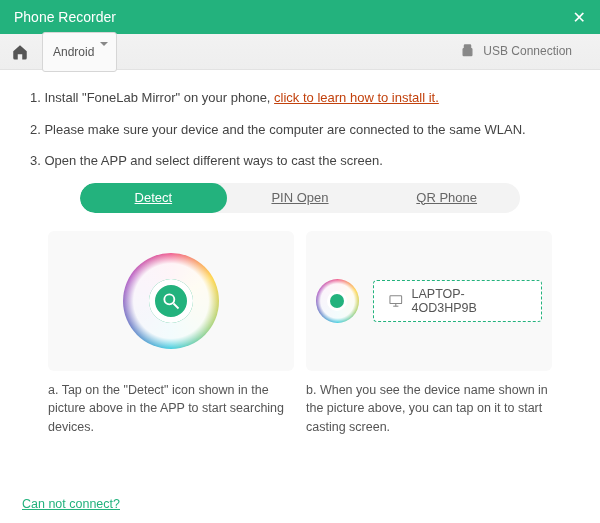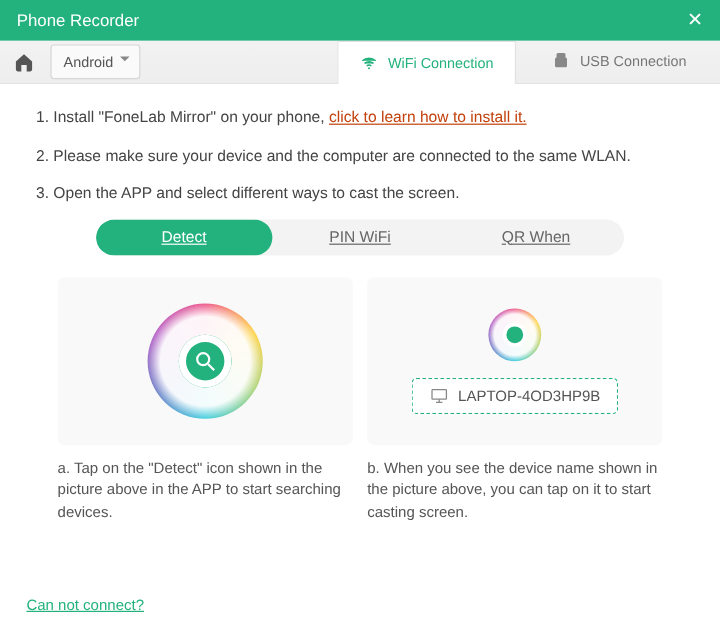--- a/index.html
+++ b/index.html
@@ -28,21 +28,21 @@
     background: linear-gradient(#f2f2f2, #eeeeee);
     border-bottom: 1px solid #e2e2e2;
     display: flex;
     align-items: center;
     padding: 0 10px;
     gap: 12px;
   }
   .home-icon { width: 20px; height: 20px; display: flex; align-items: center; justify-content: center; }
   .home-icon svg { width: 18px; height: 18px; fill: #555; }
   .device-select {
-    height: 29px;
+    height: 40px;
     border: 1px solid #d6d6d6;
     background: #fafafa;
     border-radius: 3px;
     padding: 0 22px 0 10px;
     font-size: 12px;
     color: #555;
     display: flex;
     align-items: center;
     position: relative;
     cursor: pointer;
@@ -117,21 +117,21 @@
     margin: 0 18px;
   }
   .card {
     flex: 1;
     background: #f9f9f9;
     border-radius: 6px;
     height: 140px;
     display: flex;
     align-items: center;
     justify-content: center;
-    flex-direction: column;
+    flex-direction: row;
     gap: 14px;
     padding: 10px;
   }
   .color-ring {
     border-radius: 50%;
     background: conic-gradient(#f06292, #ffd54f, #aed581, #4dd0e1, #7986cb, #ba68c8, #f06292);
     display: flex;
     align-items: center;
     justify-content: center;
     position: relative;
@@ -203,49 +203,42 @@
 <div class="toolbar">
   <span class="home-icon">
     <svg viewBox="0 0 24 24">
         <path d="M3 11l9-8 9 8v9a2 2 0 0 1-2 2h-4v-7h-6v7H5a2 2 0 0 1-2-2z"></path>
       </svg>
   </span>
   <div class="device-select">
     <span>Android</span>
   </div>
   <div class="spacer"></div>
-  <div class="conn-tab active">
-    <svg viewBox="0 0 24 24" fill="none" stroke-width="2">
-        <path d="M3 9a14 14 0 0 1 18 0M6 12.5a9 9 0 0 1 12 0M9 16a4 4 0 0 1 6 0"></path>
-        <circle cx="12" cy="19" r="1.3" stroke="none" fill="currentColor"></circle>
-      </svg>
-    <span>WiFi Connection</span>
-  </div>
   <div class="conn-tab">
     <svg viewBox="0 0 24 24" fill="none" stroke-width="2">
         <rect x="7" y="3" width="10" height="6" rx="1"></rect>
         <rect x="5" y="9" width="14" height="11" rx="1"></rect>
       </svg>
     <span>USB Connection</span>
   </div>
 </div>
 
 <div class="content">
   <div class="steps">
     <p>
       <span>1. Install "FoneLab Mirror" on your phone, </span><span class="link">click to learn how to install it.</span>
     </p>
     <p>2. Please make sure your device and the computer are connected to the same WLAN.</p>
     <p>3. Open the APP and select different ways to cast the screen.</p>
   </div>
 
   <div class="tabrow">
     <div class="mtab active">Detect</div>
-    <div class="mtab">PIN WiFi</div>
-    <div class="mtab">QR When</div>
+    <div class="mtab">PIN Open</div>
+    <div class="mtab">QR Phone</div>
   </div>
 
   <div class="cards">
     <div class="card">
       <div class="color-ring ring-lg">
         <div class="center">
           <svg viewBox="0 0 24 24">
               <circle cx="10" cy="10" r="6"></circle>
               <line x1="15" y1="15" x2="21" y2="21"></line>
             </svg>

